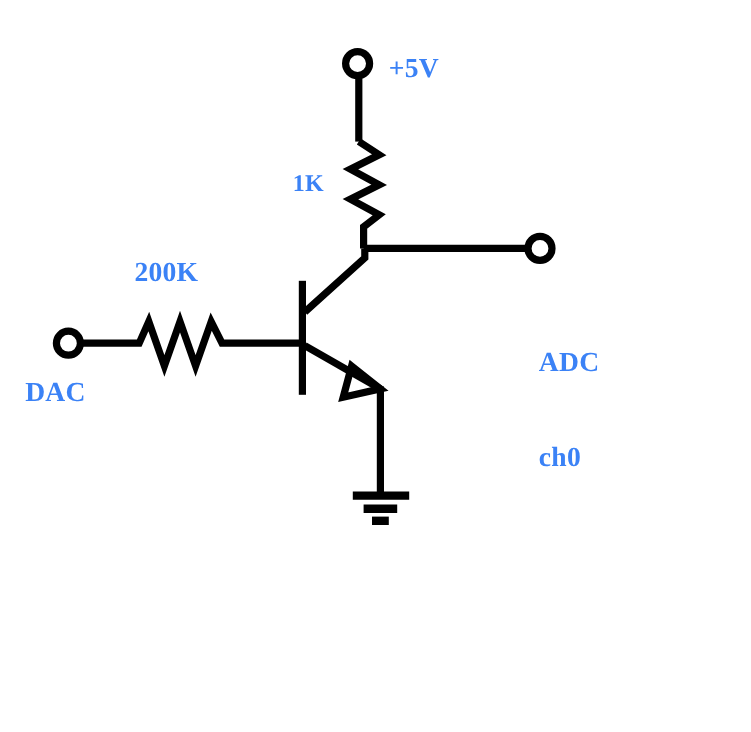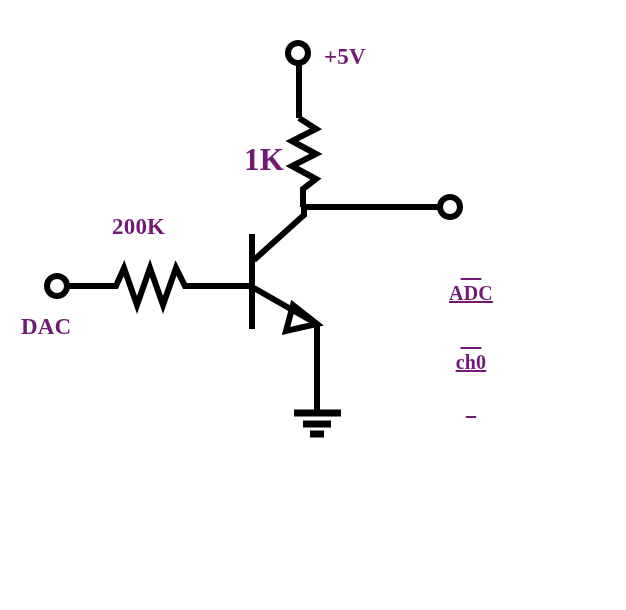--- a/index.html
+++ b/index.html
@@ -41,31 +41,30 @@
     stroke: #000000;
     stroke-width: 7;
     stroke-linecap: butt;
   }
   .gnd-bar.mid { stroke-width: 7; }
   .gnd-bar.small { stroke-width: 7; }
   .label {
     position: absolute;
     font-family: "Liberation Serif", "DejaVu Serif", serif;
     font-weight: bold;
-    color: #701a75;
+    color: #3b82f6;
     white-space: pre;
     line-height: 1.15;
     letter-spacing: 0.2px;
-    text-align: center;
   }
   #label-plus5v { left: 324px; top: 44px; font-size: 23px; }
-  #label-1k     { left: 244px; top: 142px; font-size: 31px; }
+  #label-1k     { left: 244px; top: 142px; font-size: 20px; }
   #label-100k   { left: 112px; top: 214px; font-size: 23px; }
   #label-dac    { left: 21px;  top: 314px; font-size: 23px; }
-  #label-adc    { left: 449px; top: 236px; font-size: 20px; text-decoration: underline; }
+  #label-adc    { left: 449px; top: 236px; font-size: 23px; }
 </style>
 </head>
 <body>
 
 <div id="schematic-canvas">
 
   <svg id="schematic-svg" viewBox="0 0 626 610">
 
     <g>
 

